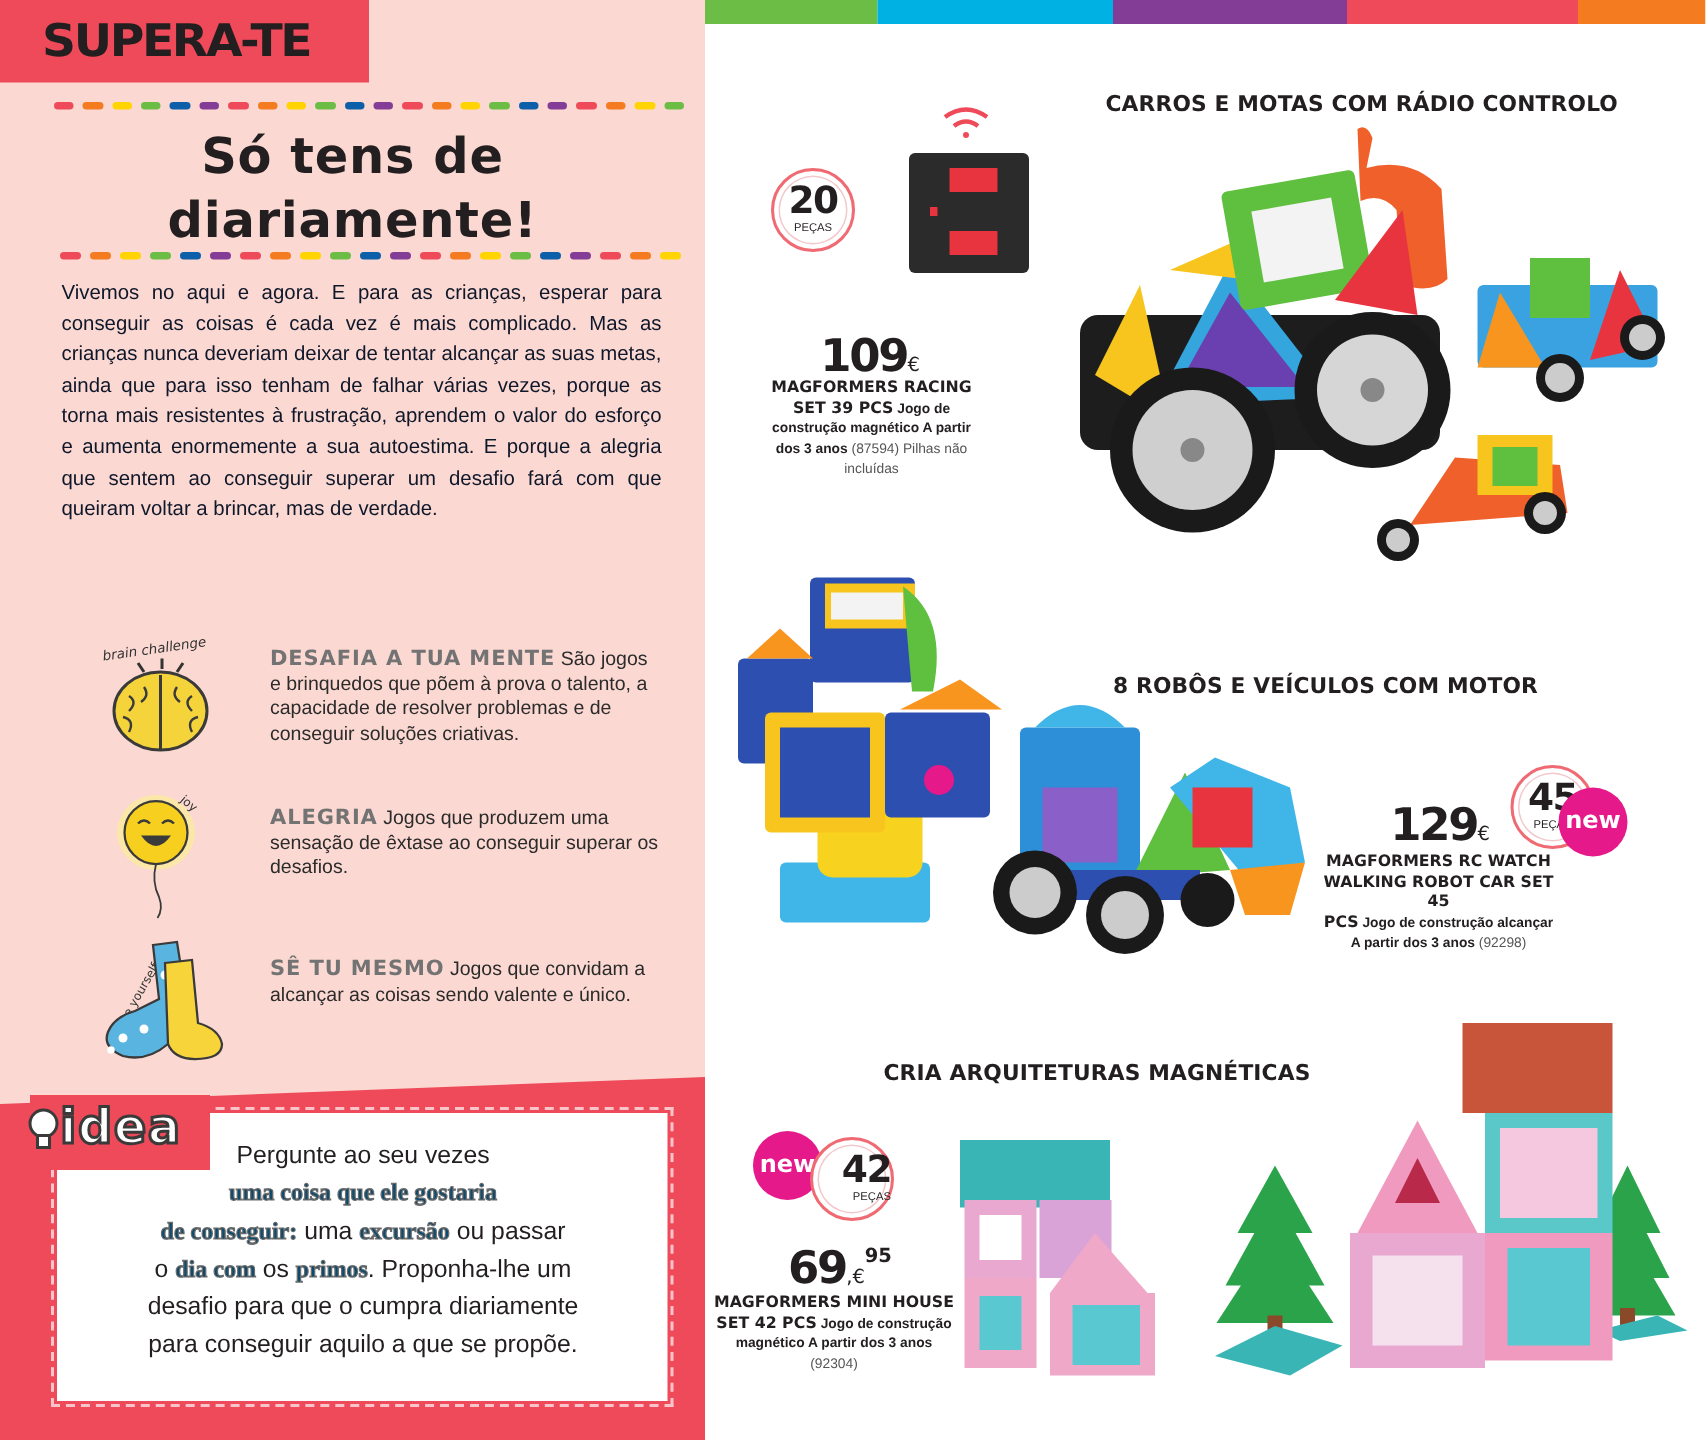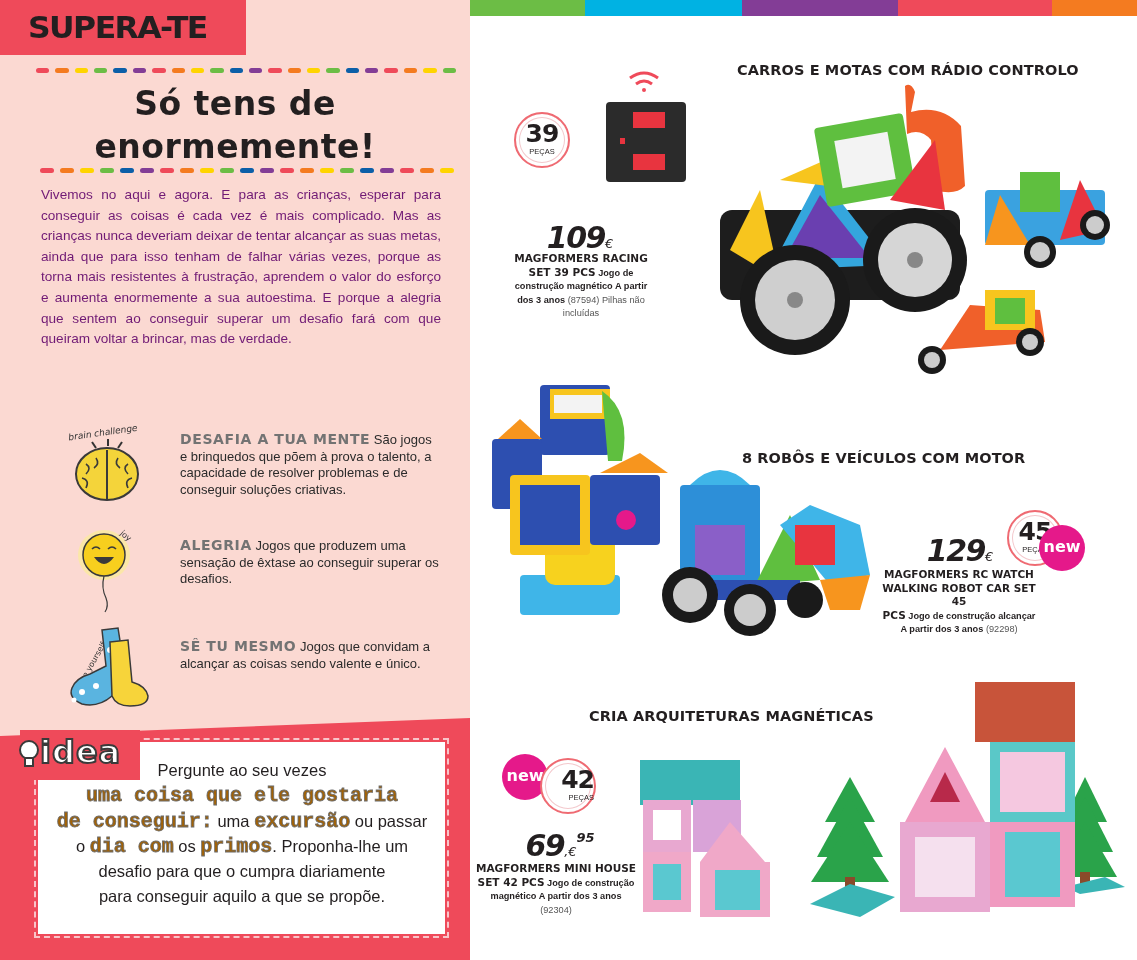--- a/index.html
+++ b/index.html
@@ -13,44 +13,44 @@
   
   .left { position: absolute; left: 0; top: 0; width: 470px; height: 960px; background: #fbd9d2; }
   .tag { position: absolute; left: 0; top: 0; width: 246px; height: 55px; background: #ef4a5a; }
   .tag-text { position: absolute; left: 28px; top: 10px; font-family: "DejaVu Sans", sans-serif; font-weight: 900; font-size: 30px; letter-spacing: -1.5px; color: #231f20; transform: scaleX(1.05); transform-origin: left; }
 
   .dashes { position: absolute; left: 36px; width: 420px; height: 6px; display: flex; gap: 6px; }
   .dashes i { display: block; width: 14px; height: 5px; border-radius: 3px; }
 
   .headline { position: absolute; left: 0; width: 470px; top: 82px; text-align: center; font-family: "DejaVu Sans", sans-serif; font-weight: 700; font-size: 33px; line-height: 43px; color: #231f20; letter-spacing: 0.5px; }
 
-  .intro { position: absolute; left: 41px; top: 185px; width: 400px; font-family: "Liberation Sans", sans-serif; font-size: 13.6px; line-height: 20.6px; color: #701a75; text-align: justify; }
+  .intro { position: absolute; left: 41px; top: 185px; width: 400px; font-family: "Liberation Sans", sans-serif; font-size: 13.6px; line-height: 20.6px; color: #0f172a; text-align: justify; }
   .intro-bold { position: absolute; left: 41px; top: 357px; width: 400px; font-family: "Liberation Sans", sans-serif; font-weight: 700; font-size: 14px; line-height: 20.6px; color: #231f20; }
 
   .value { position: absolute; left: 180px; width: 260px; font-family: "Liberation Sans", sans-serif; font-size: 13px; line-height: 16.5px; color: #2b2b2b; }
   .value b { font-family: "DejaVu Sans", sans-serif; font-weight: 700; font-size: 14px; letter-spacing: 0.6px; color: #737373; }
   .icon { position: absolute; }
 
   
   .idea { position: absolute; left: 0; top: 718px; width: 470px; height: 242px; background: #ef4a5a; clip-path: polygon(0 18px, 100% 0, 100% 100%, 0 100%); }
   .idea-box { position: absolute; left: 34px; top: 738px; width: 415px; height: 200px; border: 2px dashed #f9c4c9; }
   .idea-white { position: absolute; left: 38px; top: 742px; width: 407px; height: 192px; background: #ffffff; }
   .idea-white-notch { position: absolute; left: 20px; top: 730px; width: 120px; height: 50px; background: #ef4a5a; }
   .idea-title { position: absolute; left: 18px; top: 731px; font-family: "DejaVu Sans", sans-serif; font-weight: 900; font-size: 34px; color: #ffffff; -webkit-text-stroke: 2px #3a3a3a; letter-spacing: 1px; line-height: 40px; }
   .idea-text { position: absolute; left: 40px; top: 758px; width: 404px; text-align: center; font-family: "Liberation Sans", sans-serif; font-size: 16.5px; line-height: 25.3px; color: #231f20; }
-  .hl { font-family: Liberation Mono, monospace; font-weight: 700; color: #a16207; -webkit-text-stroke: 0.8px #6b6b6b; font-size: 20px; }
+  .hl { font-family: Liberation Serif, serif; font-weight: 700; color: #0c4a6e; -webkit-text-stroke: 0.8px #6b6b6b; font-size: 16px; }
 
   
   .cat { position: absolute; font-family: "DejaVu Sans", sans-serif; font-weight: 700; font-size: 14.5px; color: #231f20; letter-spacing: 0.1px; }
   .badge { position: absolute; width: 56px; height: 56px; border-radius: 50%; background: #fff; border: 2px solid #ef6a72; box-shadow: inset 0 0 0 3px #fff, inset 0 0 0 4px #f3c8cc; text-align: center; }
   .badge .n { display: block; font-family: "DejaVu Sans", sans-serif; font-weight: 700; font-size: 25px; line-height: 27px; margin-top: 6px; color: #231f20; letter-spacing: -1px; }
   .badge .p { display: block; font-family: "Liberation Sans", sans-serif; font-size: 7.5px; line-height: 9px; color: #231f20; }
   .new { position: absolute; width: 46px; height: 46px; border-radius: 50%; background: #e5198a; color: #fff; font-family: "DejaVu Sans", sans-serif; font-weight: 700; font-size: 16px; line-height: 44px; text-align: center; }
 
-  .price { position: absolute; font-family: "DejaVu Sans", sans-serif; font-weight: 700; font-size: 30px; color: #231f20; letter-spacing: -1.5px; text-align: center; font-style: italic; }
+  .price { position: absolute; font-family: "DejaVu Sans", sans-serif; font-weight: 700; font-size: 30px; color: #231f20; letter-spacing: -1.5px; text-align: center; }
   .price .cur { font-size: 13px; letter-spacing: 0; font-weight: 400; }
   .price sup { font-size: 13px; letter-spacing: 0; vertical-align: top; position: relative; top: 2px; }
   .desc { position: absolute; text-align: center; font-family: "Liberation Sans", sans-serif; font-size: 9.2px; line-height: 13.5px; color: #231f20; }
   .desc .nm { font-family: "DejaVu Sans", sans-serif; font-weight: 700; font-size: 10.5px; }
   .desc .sm { font-weight: 700; }
   .desc .code { color: #555; font-weight: 400; }
 
   .toy { position: absolute; }
 </style>
 </head>
@@ -91,21 +91,21 @@
       <i style="background:#0c5fa8"></i>
       <i style="background:#833d96"></i>
       <i style="background:#ef4a5a"></i>
       <i style="background:#f47b20"></i>
       <i style="background:#ffd400"></i>
       <i style="background:#6cbd45"></i>
   </div>
 
   <div class="headline">
     <div>Só tens de</div>
-    <div>enormemente!</div>
+    <div>diariamente!</div>
   </div>
 
   <div class="dashes" style="top:168px; left:40px;">
     <i style="background:#ef4a5a"></i>
       <i style="background:#f47b20"></i>
       <i style="background:#ffd400"></i>
       <i style="background:#6cbd45"></i>
       <i style="background:#0c5fa8"></i>
       <i style="background:#833d96"></i>
       <i style="background:#ef4a5a"></i>
@@ -205,21 +205,21 @@
     <path d="M36 18 q8 -6 16 0" stroke="#ef4a5a" stroke-width="3" fill="none"></path>
     <circle cx="44" cy="24" r="2" fill="#ef4a5a"></circle>
     <rect x="6" y="36" width="80" height="80" rx="4" fill="#2b2b2b"></rect>
     <rect x="33" y="46" width="32" height="16" fill="#e8343f"></rect>
     <rect x="33" y="88" width="32" height="16" fill="#e8343f"></rect>
     <rect x="20" y="72" width="5" height="6" fill="#e8343f"></rect>
   </svg>
 </div>
 
 <div class="badge" style="left:514px; top:112px;">
-  <span class="n">39</span>
+  <span class="n">20</span>
   <span class="p">PEÇAS</span>
 </div>
 
 <div class="price" style="left:520px; top:220px; width:120px;">
   <span>109</span><span class="cur">€</span>
 </div>
 <div class="desc" style="left:508px; top:252px; width:146px;">
   <div class="nm">MAGFORMERS RACING</div>
   <div><span class="nm">SET 39 PCS</span><span class="sm"> Jogo de</span></div>
   <div class="sm">construção magnético A partir</div>

